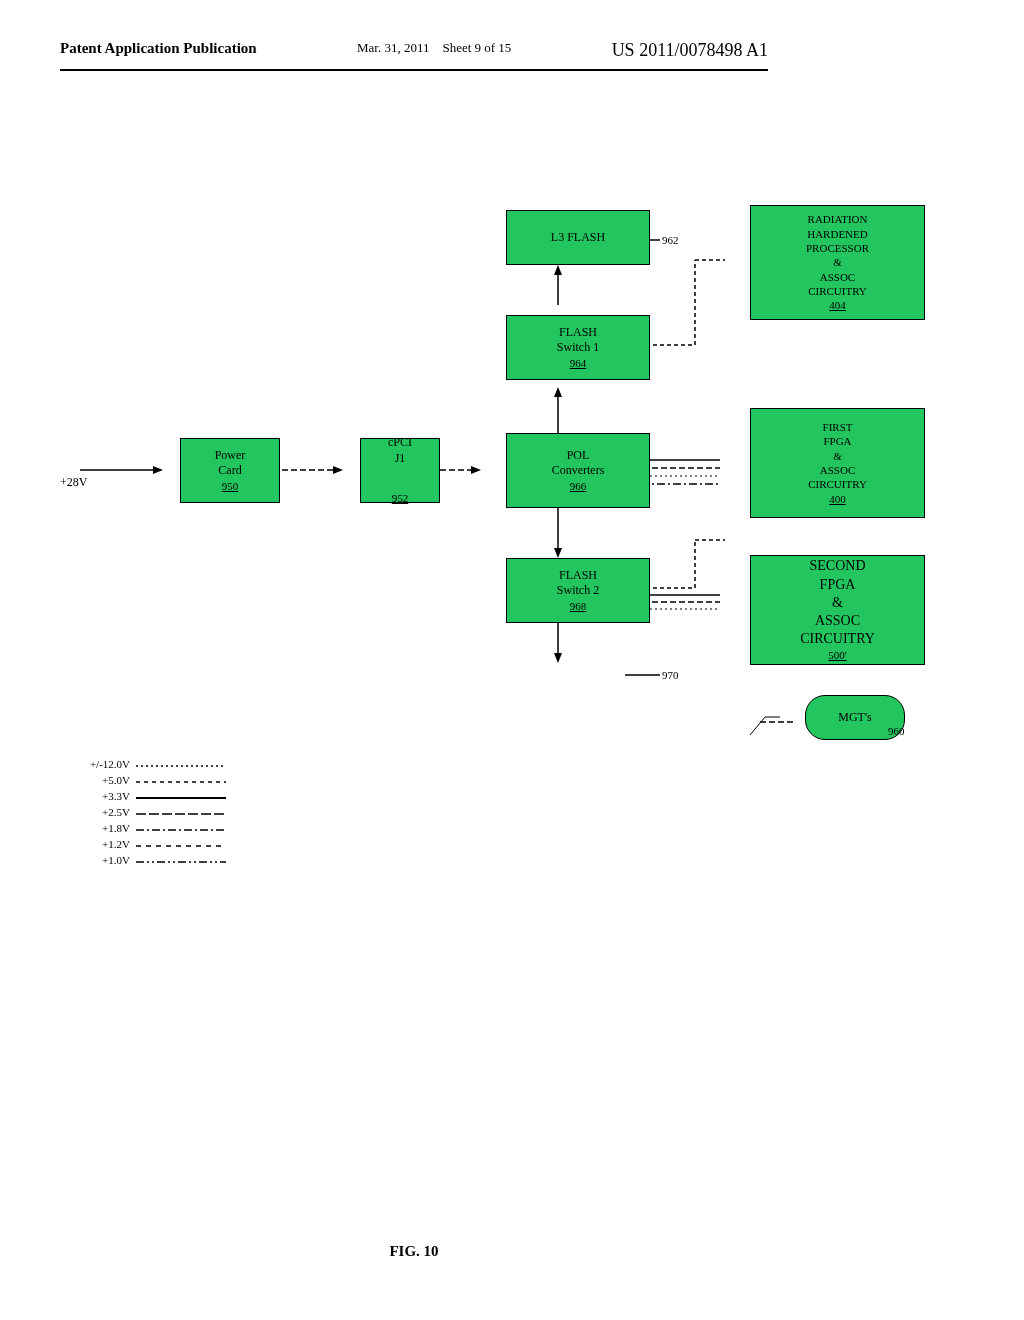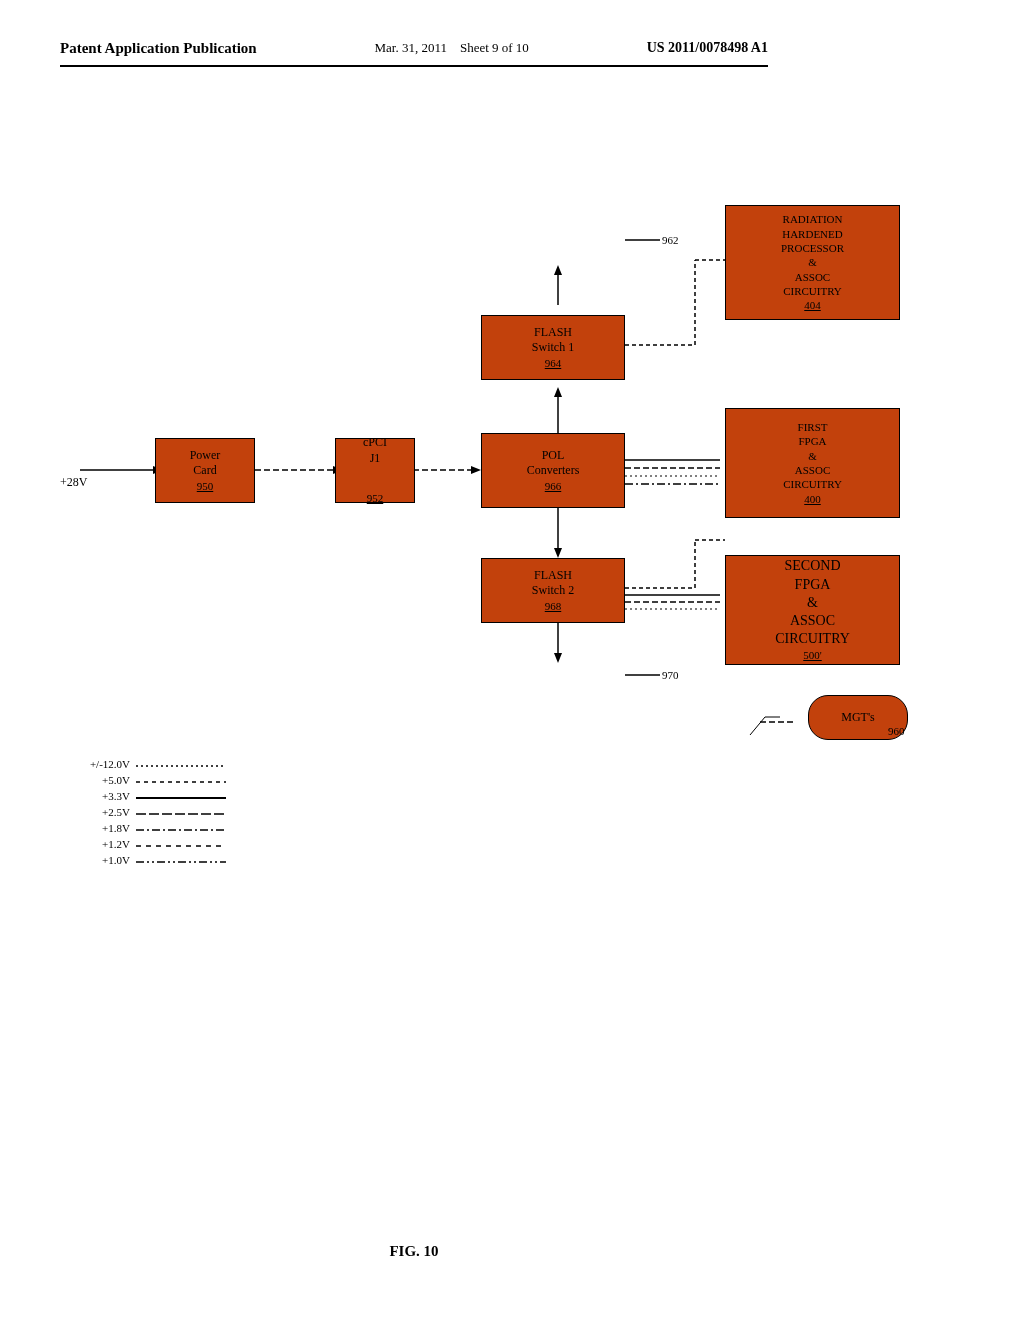--- a/index.html
+++ b/index.html
@@ -31,45 +31,46 @@
     }
     .header-left {
       font-weight: bold;
       font-size: 15px;
     }
     .header-center {
       font-size: 13px;
       text-align: center;
     }
     .header-right {
-      font-size: 14px;
-      font-weight: bold;
+      font-size: 18px;
+      font-weight: normal;
     }
 
     
     .diagram-area {
       position: absolute;
       top: 160px;
       left: 60px;
       width: 904px;
       height: 820px;
     }
 
     
     .box {
       position: absolute;
       border: 1.5px solid #000;
-      background: #c2410c;
+      background: #22c55e;
       display: flex;
       flex-direction: column;
       align-items: center;
       justify-content: center;
       text-align: center;
       font-size: 12px;
       line-height: 1.3;
+      margin-left: 25px;
     }
     .box-underline {
       text-decoration: underline;
       font-size: 11px;
     }
 
     
     .legend-area {
       position: absolute;
       bottom: 110px;
@@ -111,21 +112,21 @@
   </style>
 </head>
 <body>
 
 <div class="page">
 
   <div class="header">
     <div class="header-left">Patent Application Publication</div>
     <div class="header-center">
       <span>Mar. 31, 2011</span>&nbsp;&nbsp;&nbsp;
-      <span>Sheet 9 of 10</span>
+      <span>Sheet 9 of 15</span>
     </div>
     <div class="header-right">US 2011/0078498 A1</div>
   </div>
 
   <div class="diagram-area">
 
     <svg class="diagram-svg" xmlns="http://www.w3.org/2000/svg">
 
       <line x1="20" y1="310" x2="95" y2="310" stroke="#000" stroke-width="1.5"></line>
       <polygon points="93,306 103,310 93,314" fill="#000"></polygon>
@@ -189,20 +190,23 @@
     <div class="box" style="left:275px; top:278px; width:80px; height:65px;gap:25px;">
       <div>cPCI<br>J1</div>
       <div class="box-underline">952</div>
     </div>
 
     <div class="box" style="left:421px; top:273px; width:144px; height:75px;">
       <div>POL<br>Converters</div>
       <div class="box-underline">966</div>
     </div>
 
+    <div class="box" style="left:421px; top:50px; width:144px; height:55px;">
+      <div>L3 FLASH</div>
+    </div>
 
     <div class="box" style="left:421px; top:155px; width:144px; height:65px;">
       <div>FLASH<br>Switch 1</div>
       <div class="box-underline">964</div>
     </div>
 
     <div class="box" style="left:421px; top:398px; width:144px; height:65px;">
       <div>FLASH<br>Switch 2</div>
       <div class="box-underline">968</div>
     </div>
@@ -216,21 +220,21 @@
     <div class="box" style="left:665px; top:248px; width:175px; height:110px;">
       <div style="font-size:11px;">FIRST<br>FPGA<br>&amp;<br>ASSOC<br>CIRCUITRY</div>
       <div class="box-underline">400</div>
     </div>
 
     <div class="box" style="left:665px; top:395px; width:175px; height:110px;">
       <div style="font-size:14px;">SECOND<br>FPGA<br>&amp;<br>ASSOC<br>CIRCUITRY</div>
       <div class="box-underline">500'</div>
     </div>
 
-    <div class="box" style="left:748px; top:535px; width:100px; height:45px;border-radius:20px;">
+    <div class="box" style="left:720px; top:535px; width:100px; height:45px;border-radius:20px;">
       <div>MGT's</div>
     </div>
 
     <div style="position:absolute; left:828px; top:565px; font-size:11px;">960</div>
 
     <svg style="position:absolute;left:0;top:0;width:100%;height:100%;pointer-events:none;" xmlns="http://www.w3.org/2000/svg">
       <line x1="720" y1="557" x2="705" y2="557" stroke="#000" stroke-width="1"></line>
       <line x1="705" y1="557" x2="690" y2="575" stroke="#000" stroke-width="1"></line>
     </svg>
 

